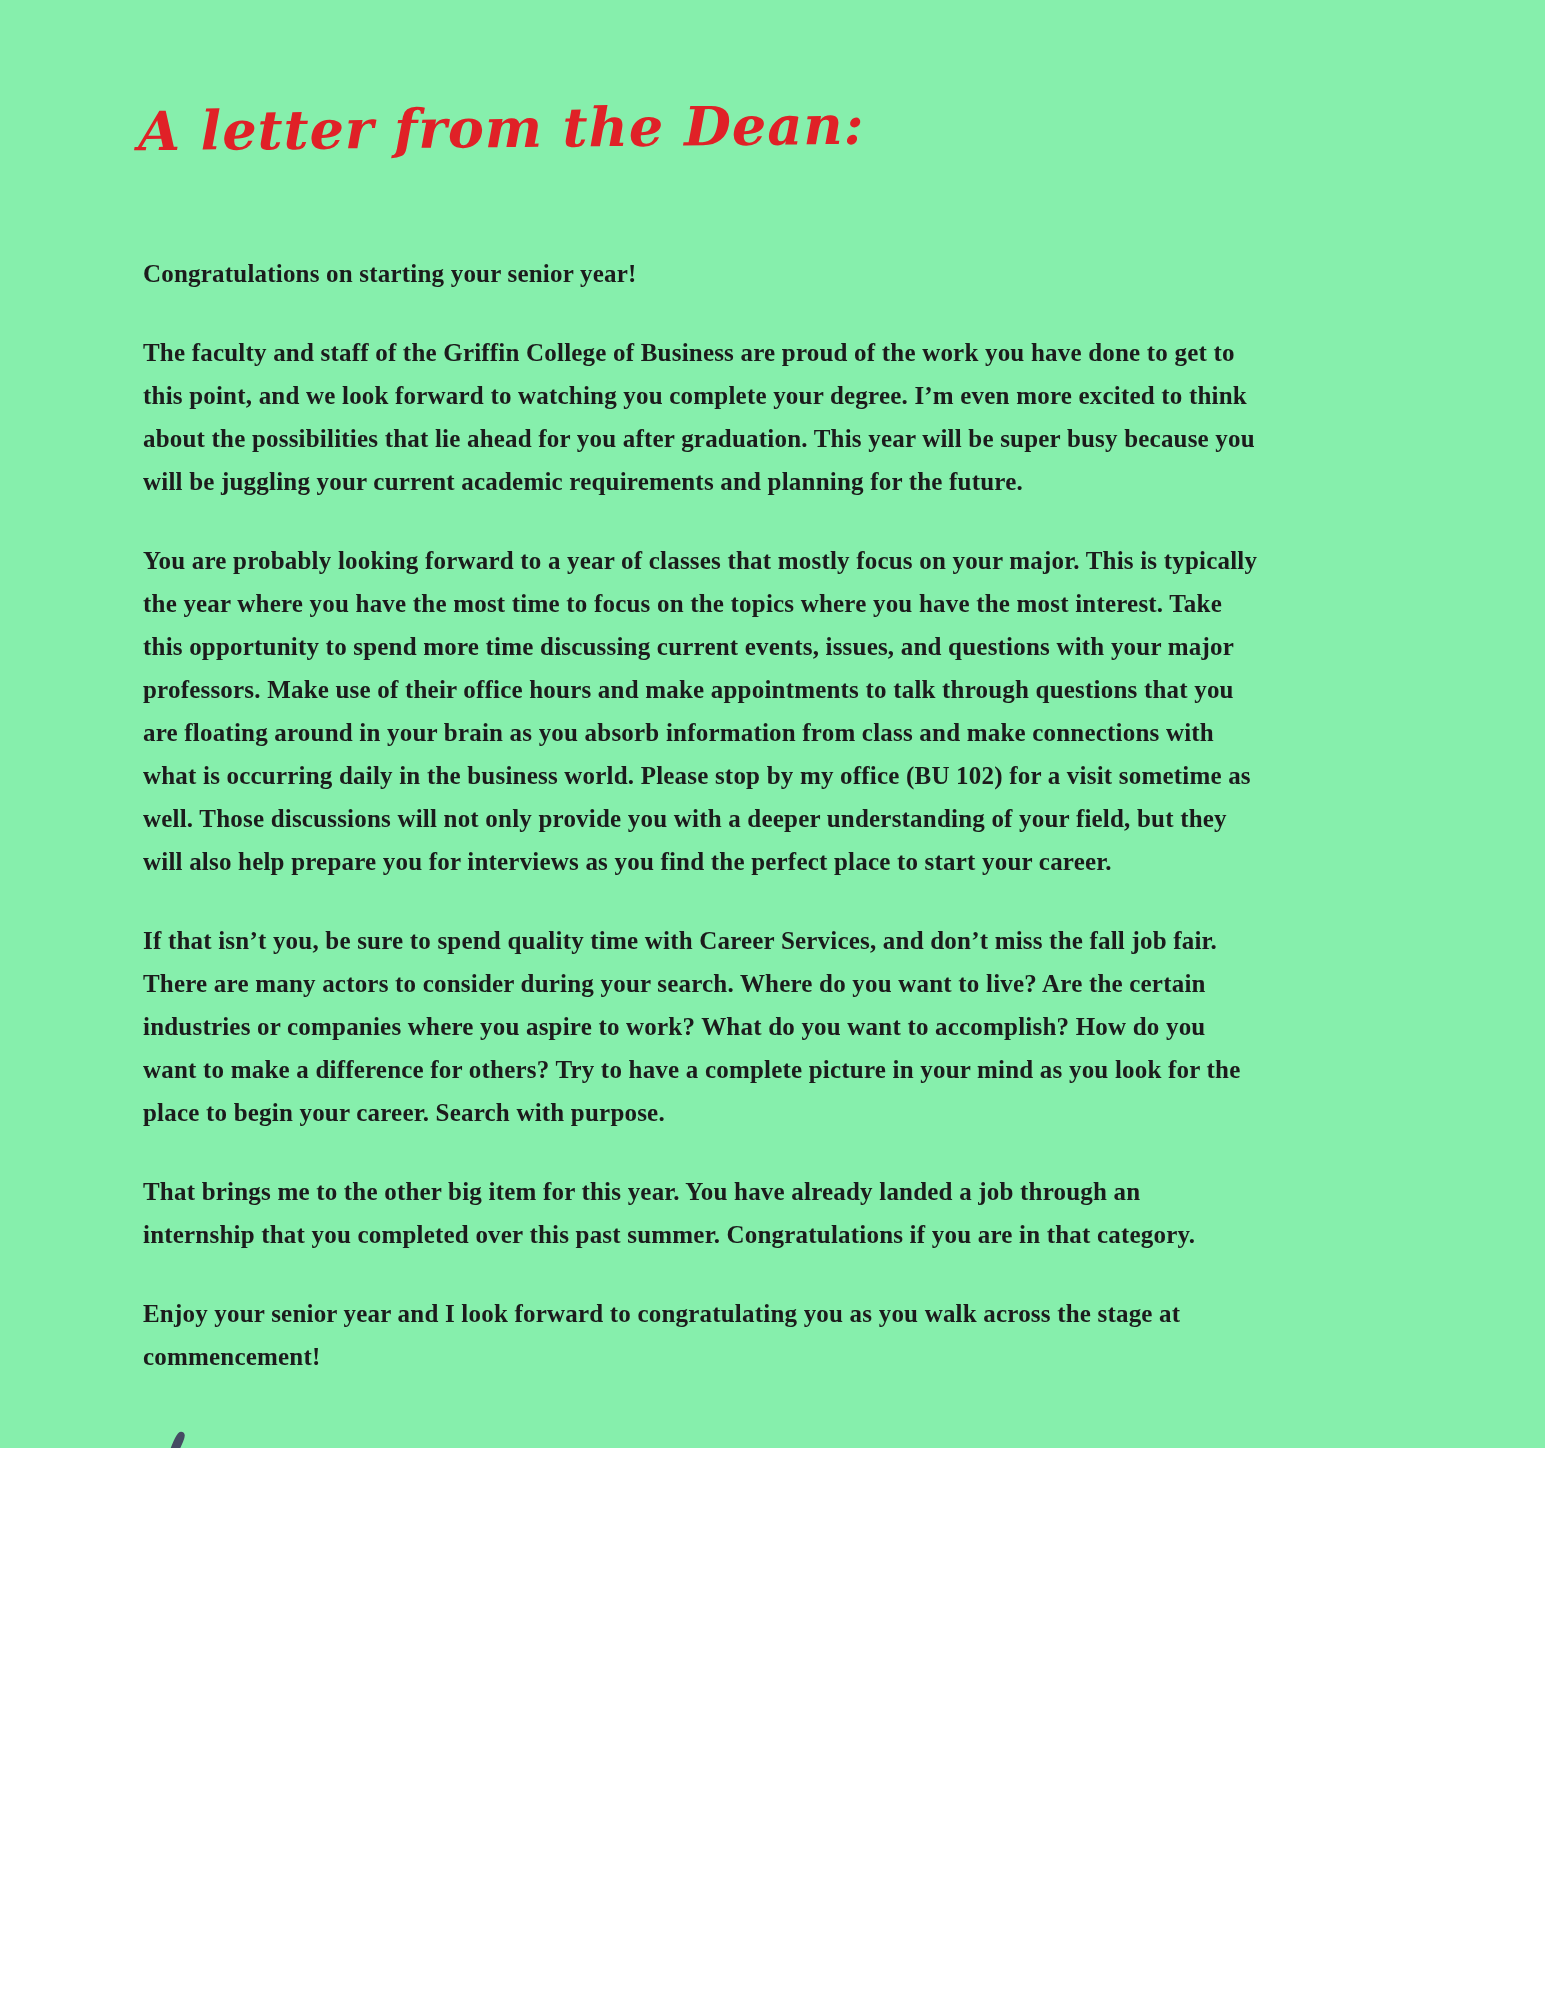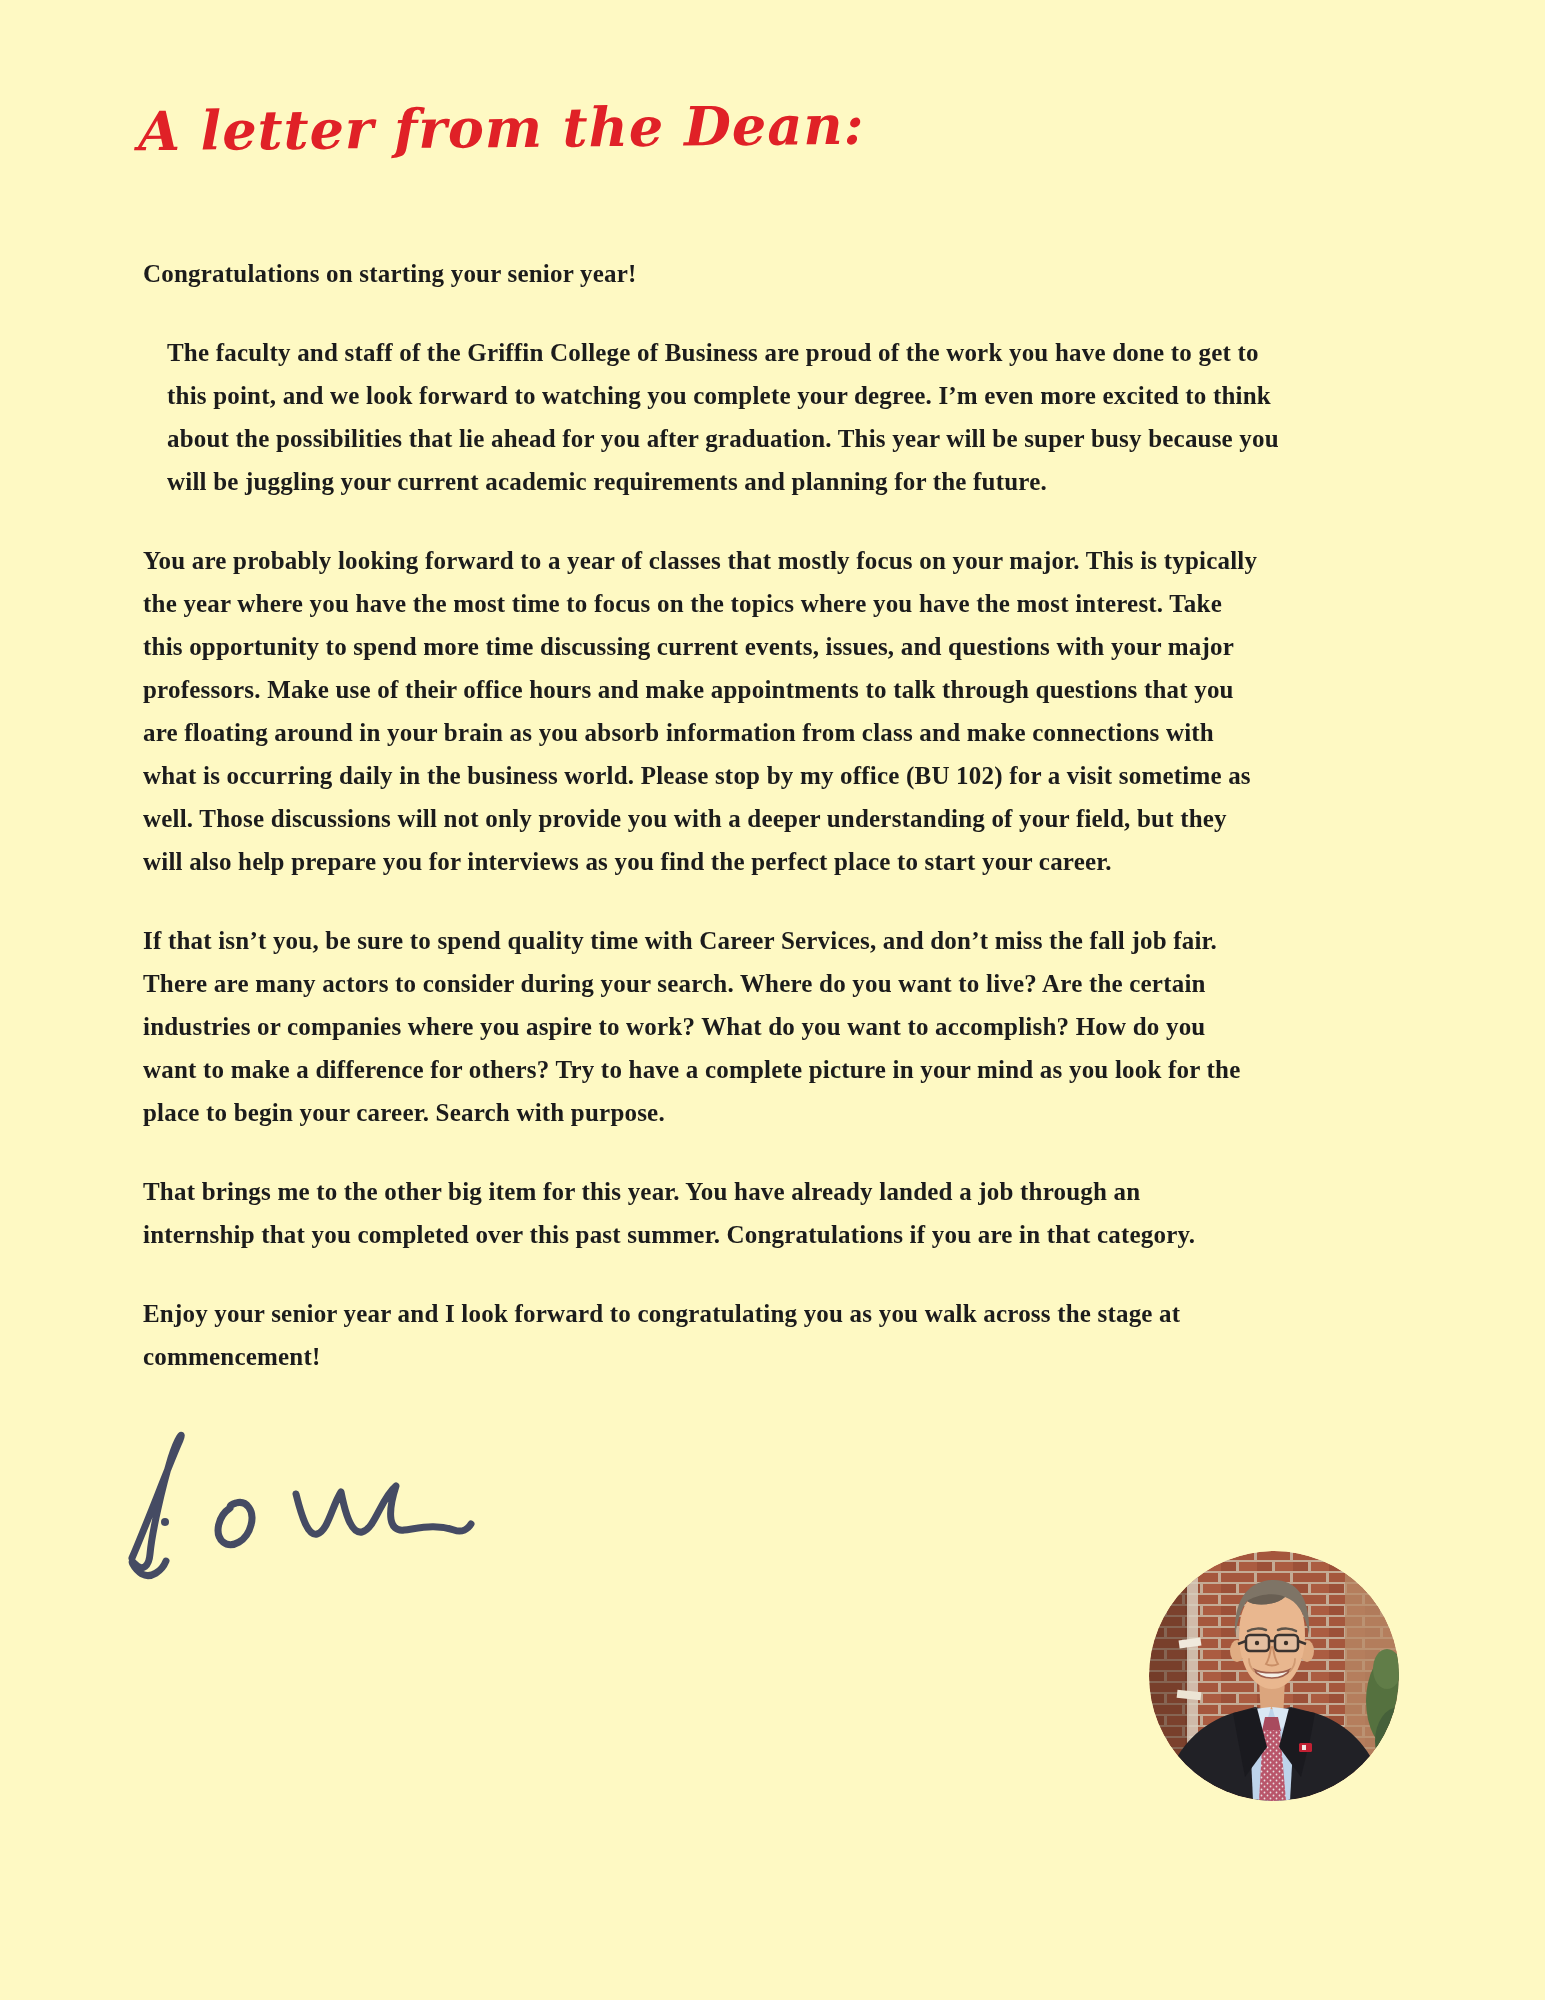--- a/index.html
+++ b/index.html
@@ -1,21 +1,21 @@
 <!DOCTYPE html>
 <html><head>
 <meta charset="utf-8">
 <style>
   * { margin: 0; padding: 0; box-sizing: border-box; }
   html, body { background: #ffffff; }
   .page {
     position: relative;
     width: 1545px;
-    height: 2000px;
-    background: #fef9c3;
+    height: 1448px;
+    background: #86efac;
     overflow: hidden;
     font-family: "Liberation Serif", serif;
   }
   .heading {
     position: absolute;
     left: 138px;
     top: 96px;
     font-family: "DejaVu Serif", serif;
     font-style: italic;
     font-weight: bold;
@@ -68,21 +68,21 @@
 </style>
 </head>
 <body>
 
 <div class="page">
 
   <h1 class="heading" style="color: rgb(224, 33, 39);">A letter from the Dean:</h1>
 
   <div class="letter-body">
     <p class="para" style="color: rgb(28, 28, 28);">Congratulations on starting your senior year!</p>
-    <p class="para" style="color: rgb(28, 28, 28); margin-left: 24px;">The faculty and staff of the Griffin College of Business are proud of the work you have done to get to
+    <p class="para" style="color: rgb(28, 28, 28);">The faculty and staff of the Griffin College of Business are proud of the work you have done to get to
 this point, and we look forward to watching you complete your degree. I’m even more excited to think
 about the possibilities that lie ahead for you after graduation. This year will be super busy because you
 will be juggling your current academic requirements and planning for the future.</p>
     <p class="para" style="color: rgb(28, 28, 28);">You are probably looking forward to a year of classes that mostly focus on your major. This is typically
 the year where you have the most time to focus on the topics where you have the most interest. Take
 this opportunity to spend more time discussing current events, issues, and questions with your major
 professors. Make use of their office hours and make appointments to talk through questions that you
 are floating around in your brain as you absorb information from class and make connections with
 what is occurring daily in the business world. Please stop by my office (BU 102) for a visit sometime as
 well. Those discussions will not only provide you with a deeper understanding of your field, but they

